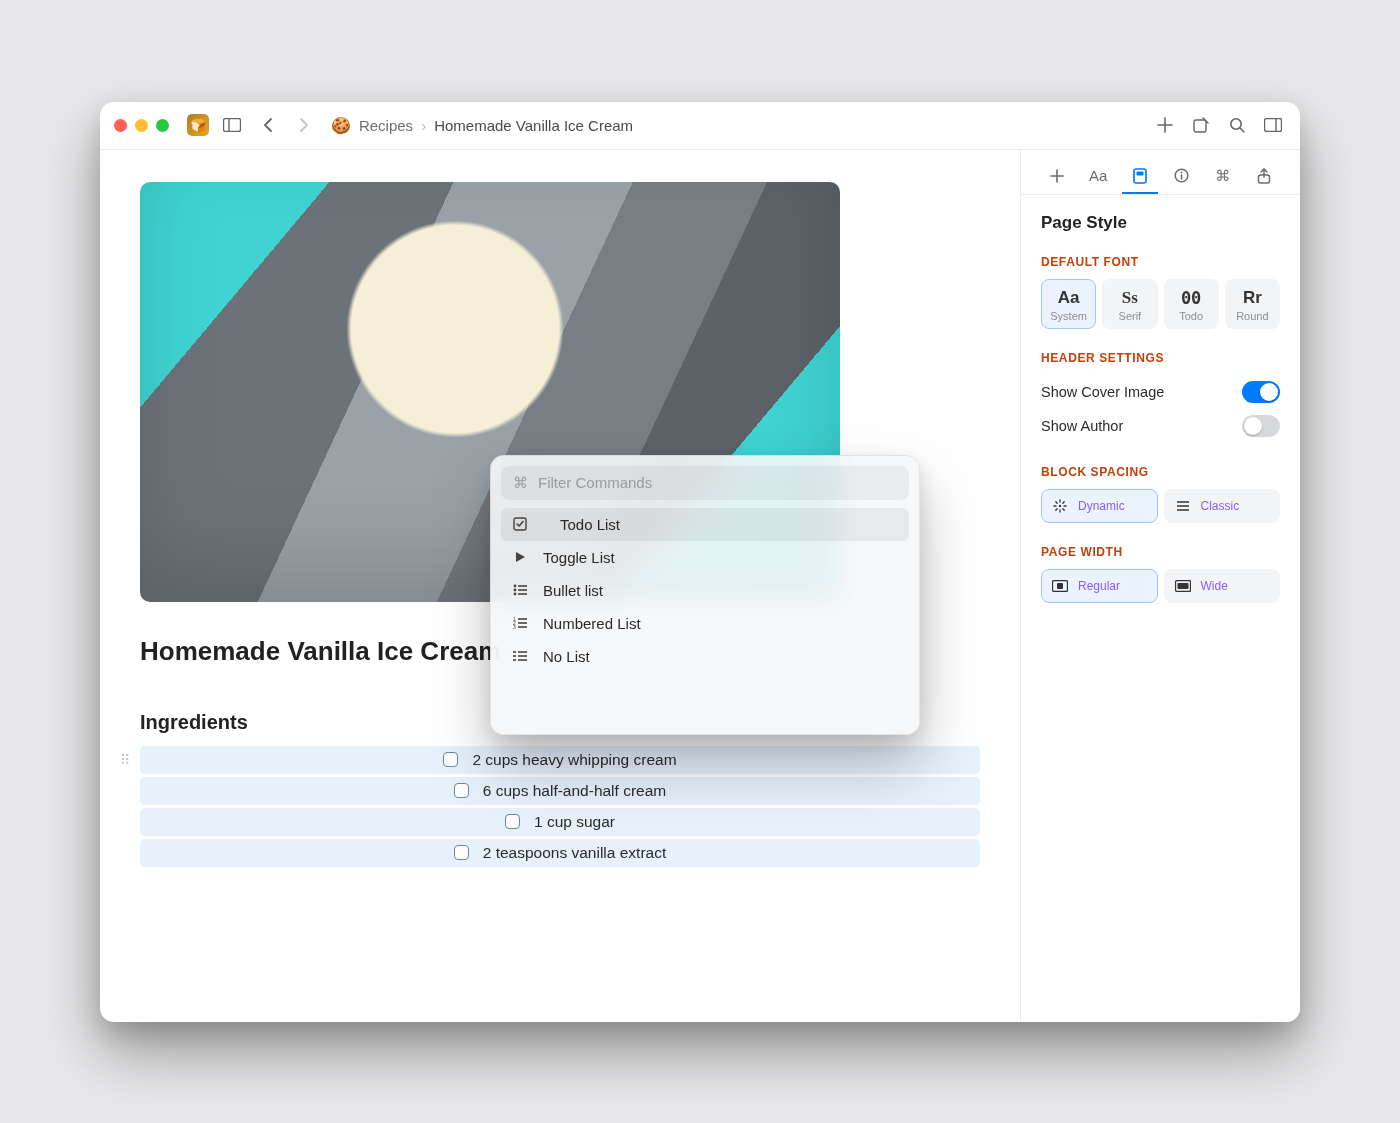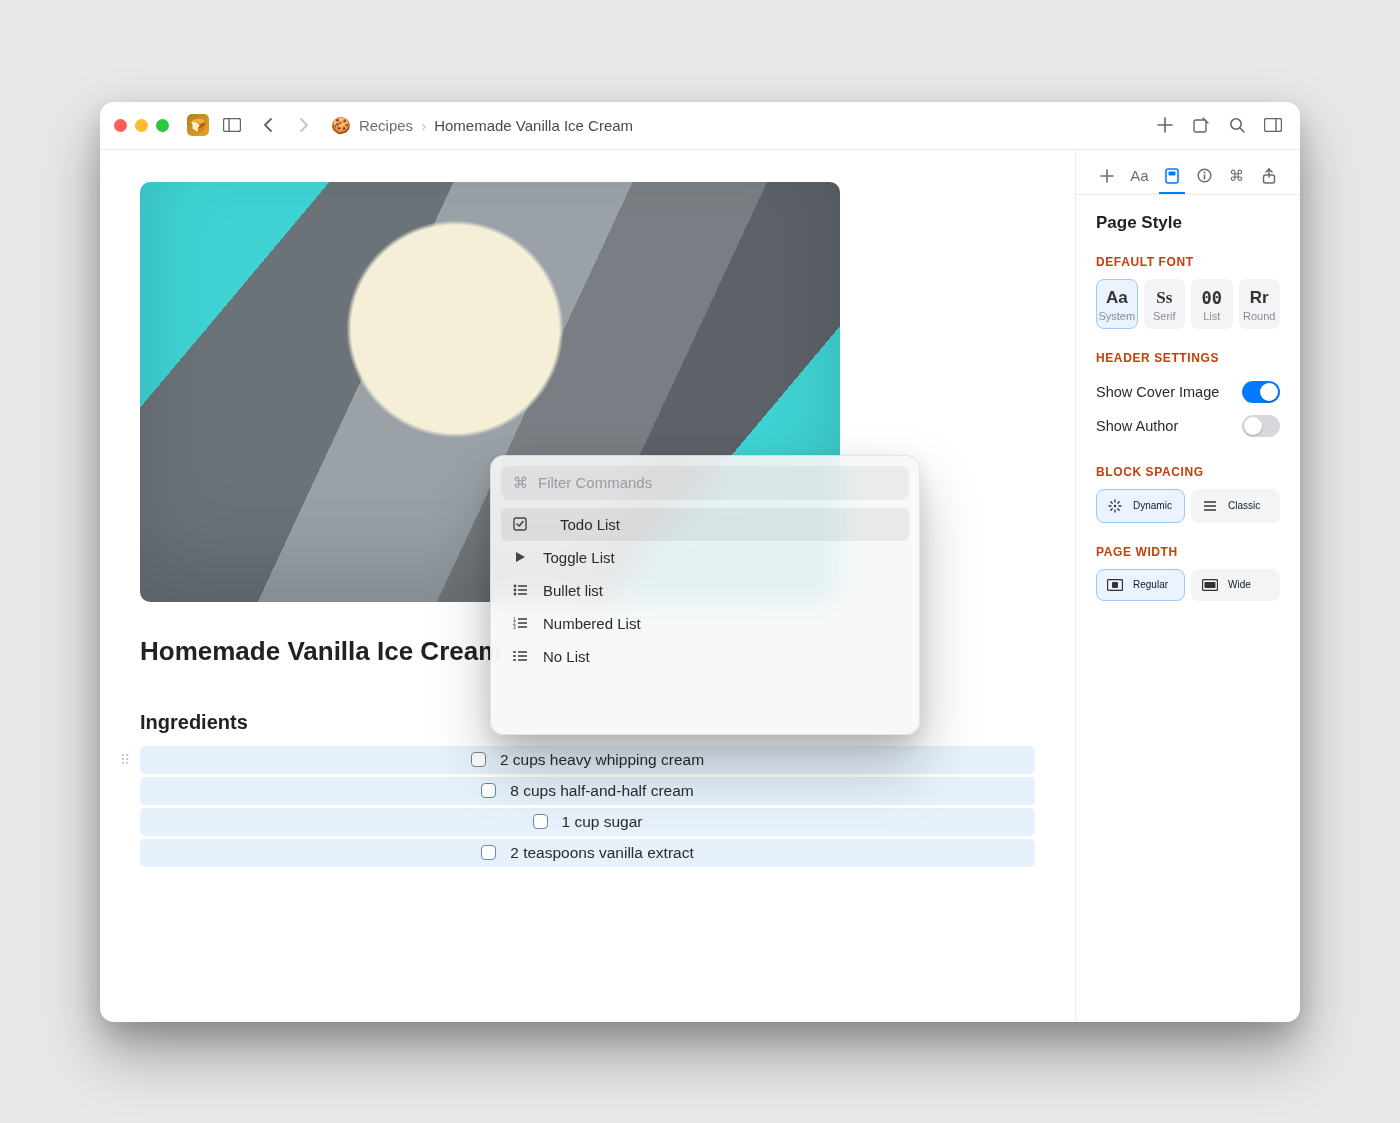--- a/index.html
+++ b/index.html
@@ -160,21 +160,21 @@
     cursor: pointer;
   }
   .palette-item.selected { background: rgba(0,0,0,0.06); gap: 31px; }
   .palette-item .picon {
     width: 18px; display: flex; align-items: center; justify-content: center;
     color: #444;
   }
 
   
   .inspector {
-    width: 225px;
+    width: 280px;
     border-left: 1px solid #ececec;
     display: flex;
     flex-direction: column;
     background: #fff;
   }
   .ins-tabs {
     display: flex;
     align-items: center;
     justify-content: space-between;
     padding: 10px 18px 0 18px;
@@ -232,21 +232,21 @@
     transition: left .15s;
   }
   .switch.on { background: #007aff; }
   .switch.on::after { left: 18px; }
 
   .seg { display: flex; gap: 6px; }
   .seg-btn {
     flex: 1; background: #f3f4f6;
     border-radius: 8px; padding: 9px 10px;
     display: flex; align-items: center; gap: 10px;
-    font-size: 10px; color: #0f172a;
+    font-size: 12px; color: #8b5cf6;
     cursor: pointer; border: 1px solid transparent;
   }
   .seg-btn.active { background: #eaf3ff; border-color: #9cc8ff; }
   .seg-btn .sicon { width: 16px; display:flex; align-items:center; justify-content:center; color:#333; }
 
   svg { display: block; }
 </style>
 </head>
 <body>
 
@@ -321,21 +321,21 @@
 
       <span class="drag-handle">⠿</span>
 
       <div class="todo-list">
         <div class="todo-item">
           <span class="chk"></span>
           <span>2 cups heavy whipping cream</span>
         </div>
         <div class="todo-item">
           <span class="chk"></span>
-          <span>8 cups half-and-half cream</span>
+          <span>6 cups half-and-half cream</span>
         </div>
         <div class="todo-item">
           <span class="chk"></span>
           <span>1 cup sugar</span>
         </div>
         <div class="todo-item">
           <span class="chk"></span>
           <span>2 teaspoons vanilla extract</span>
         </div>
       </div>
@@ -448,21 +448,21 @@
           <div class="font-card active">
             <div class="big">Aa</div>
             <div class="sm">System</div>
           </div>
           <div class="font-card serif">
             <div class="big">Ss</div>
             <div class="sm">Serif</div>
           </div>
           <div class="font-card mono">
             <div class="big">00</div>
-            <div class="sm">List</div>
+            <div class="sm">Todo</div>
           </div>
           <div class="font-card round">
             <div class="big">Rr</div>
             <div class="sm">Round</div>
           </div>
         </div>
 
         <div class="ins-label">HEADER SETTINGS</div>
         <div class="toggle-row">
           <span>Show Cover Image</span>

